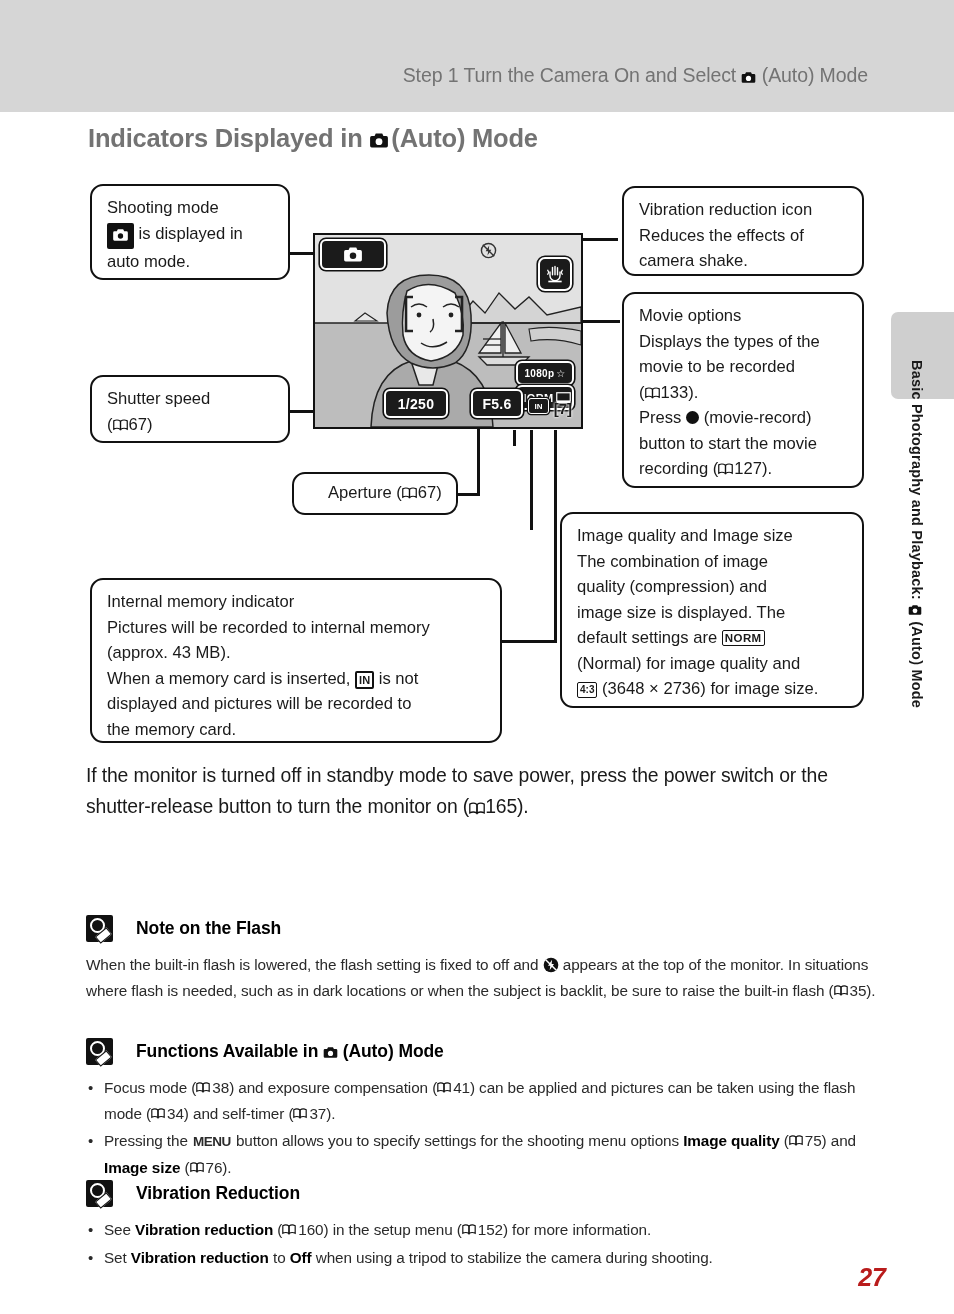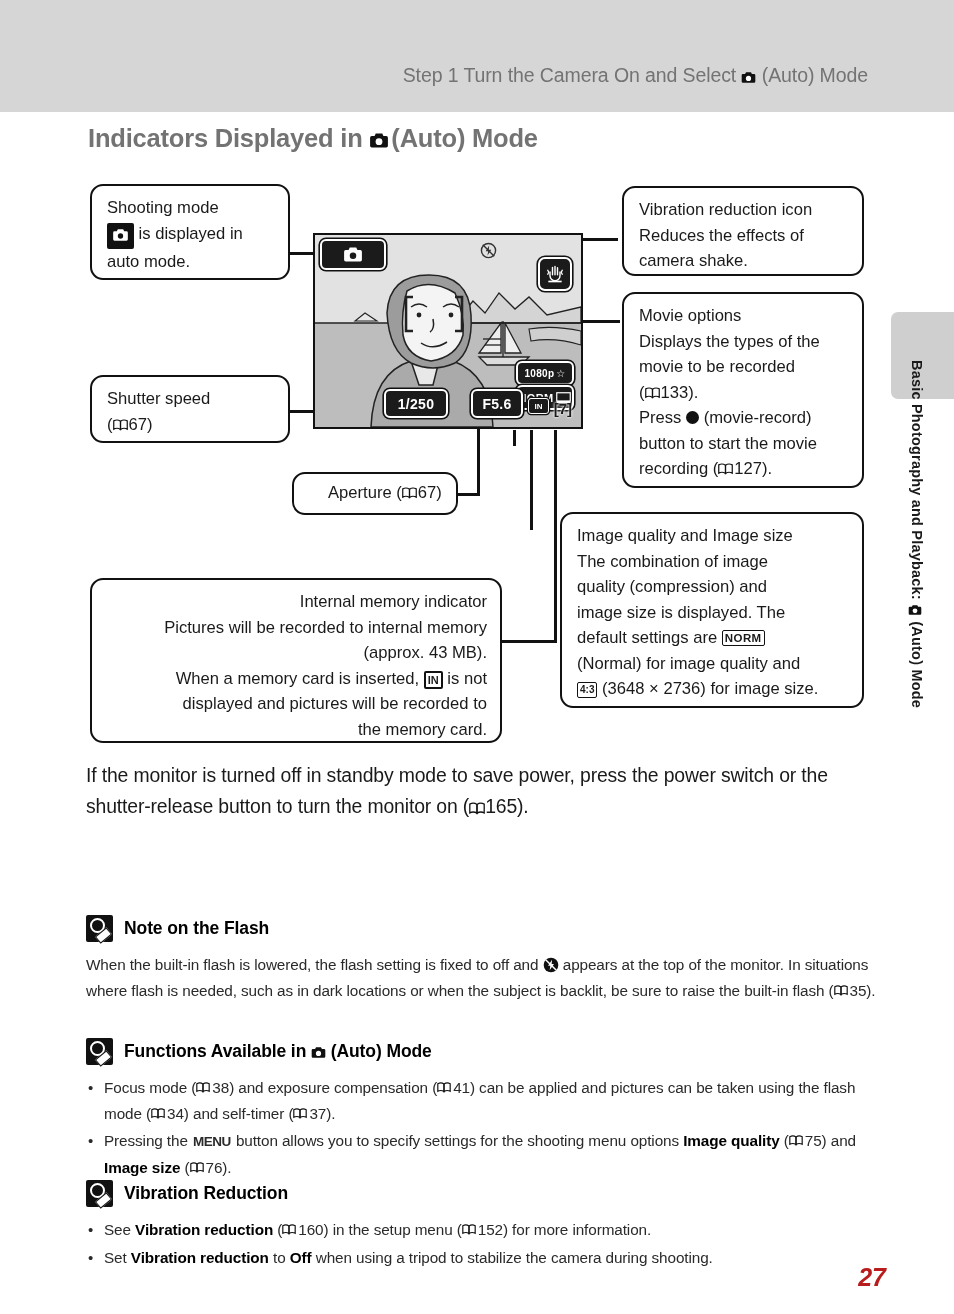--- a/index.html
+++ b/index.html
@@ -108,21 +108,21 @@
   
   .body-par{
     position:absolute;left:86px;top:760px;width:786px;
     font-size:19.4px;line-height:31px;color:#1a1a1a;
     letter-spacing:-0.15px;
   }
 
   
   .note-sec{position:absolute;left:86px;width:790px;}
   .note-head{
-    display:flex;align-items:center;gap:11px;
+    display:flex;align-items:center;gap:23px;
     margin-bottom:10px;
   }
   .note-icon{
     width:27px;height:27px;background:#111;flex:none;position:relative;
     border-radius:2px;
   }
   .note-icon:before{
     content:"";position:absolute;left:4px;top:3px;
     width:11px;height:11px;border:2px solid #fff;border-radius:50%;
   }
@@ -327,21 +327,21 @@
         </svg></span><span>67</span>)</p>
 </div>
 
 <div class="bubble" style="left:292px;top:472px;width:166px;height:43px;padding-top:6px;padding-left:34px;">
   <p><span>Aperture (</span><span class="bk"><svg viewBox="0 0 20 16" width="15" height="12">
           <path d="M1 2.5c3-1.6 6-1.6 9 .4v11c-3-2-6-2-9-.4z" fill="none" stroke="#111" stroke-width="1.6"></path>
           <path d="M19 2.5c-3-1.6-6-1.6-9 .4v11c3-2 6-2 9-.4z" fill="none" stroke="#111" stroke-width="1.6"></path>
         </svg></span><span>67</span><span>)</span></p>
 </div>
 
-<div class="bubble" style="left:90px;top:578px;width:412px;height:165px;text-align:right;">
+<div class="bubble" style="left:90px;top:578px;width:412px;height:165px;">
   <p>Internal memory indicator</p>
   <p>Pictures will be recorded to internal memory</p>
   <p>(approx. 43 MB).</p>
   <p><span>When a memory card is inserted, </span><span class="in-g">IN</span><span> is not</span></p>
   <p>displayed and pictures will be recorded to</p>
   <p>the memory card.</p>
 </div>
 
 <div class="bubble" style="left:622px;top:186px;width:242px;height:90px;">
   <p>Vibration reduction icon</p>

